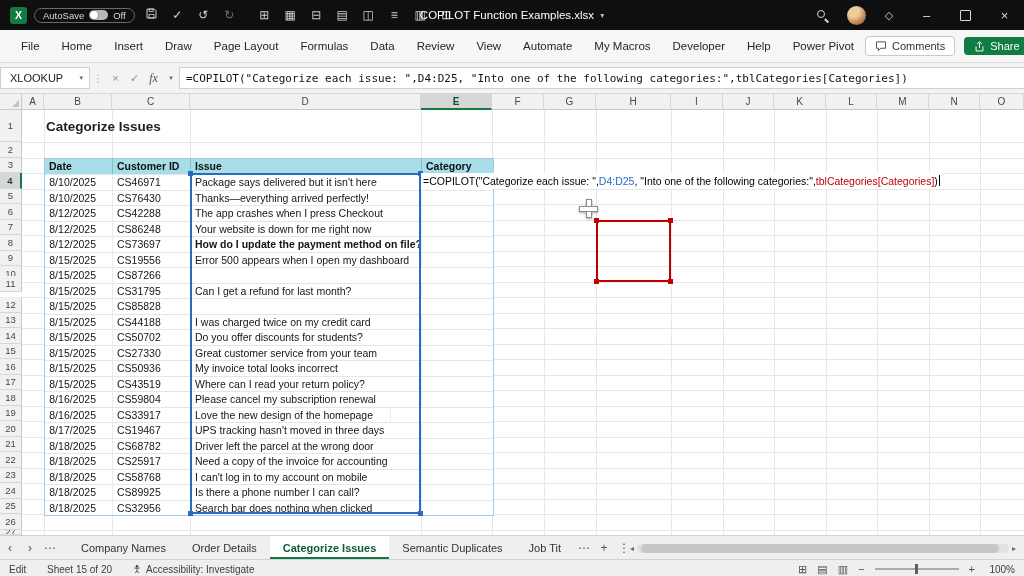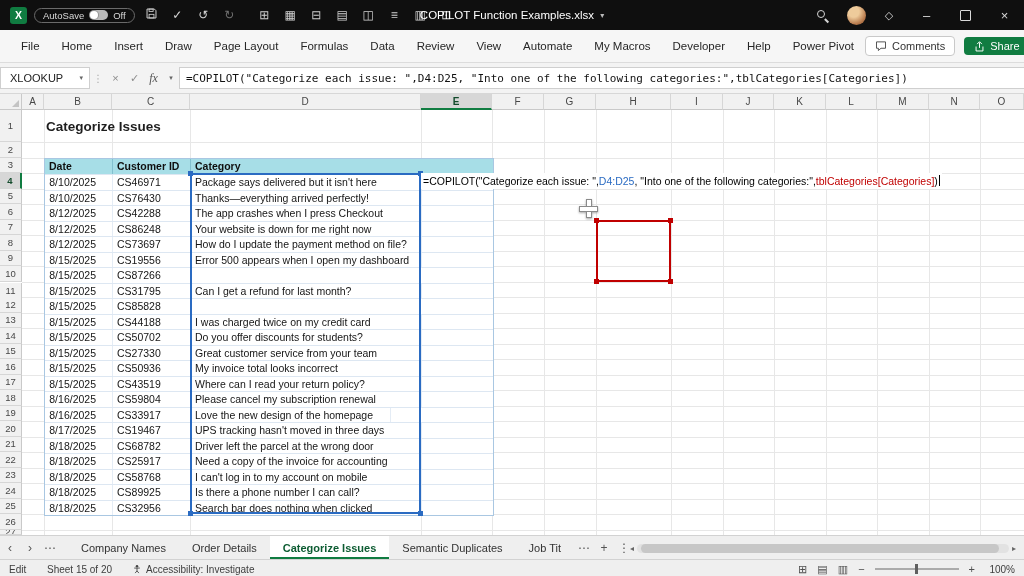--- a/index.html
+++ b/index.html
@@ -249,20 +249,21 @@
       <div class="g-hline" style="top: 373.5px;"></div>
       <div class="g-hline" style="top: 389px;"></div>
       <div class="g-hline" style="top: 404.5px;"></div>
       <div class="g-hline" style="top: 420px;"></div>
       <div class="g-hline" style="top: 435.5px;"></div>
       <div class="g-title" style="left: 46px; top: 16px; height: 32px;">Categorize Issues</div>
       <div class="g-table" style="left: 44px; top: 63.5px; width: 448px; height: 356.5px;">
         <div class="t-hrow">
           <div class="t-hcell" style="width: 68px;">Date</div>
           <div class="t-hcell" style="width: 78px;">Customer ID</div>
+          <div class="t-hcell" style="width: 231px;">Issue</div>
           <div class="t-hcell" style="width: 71px;">Category</div>
         </div>
         <div class="t-row">
           <div class="t-cell date" style="width: 68px;">8/10/2025</div>
           <div class="t-cell" style="width: 78px;">CS46971</div>
           <div class="t-cell" style="width: 231px;">Package says delivered but it isn't here</div>
           <div class="t-cell" style="width: 71px;"></div>
         </div>
         <div class="t-row">
           <div class="t-cell date" style="width: 68px;">8/10/2025</div>
@@ -278,21 +279,21 @@
         </div>
         <div class="t-row">
           <div class="t-cell date" style="width: 68px;">8/12/2025</div>
           <div class="t-cell" style="width: 78px;">CS86248</div>
           <div class="t-cell" style="width: 231px;">Your website is down for me right now</div>
           <div class="t-cell" style="width: 71px;"></div>
         </div>
         <div class="t-row">
           <div class="t-cell date" style="width: 68px;">8/12/2025</div>
           <div class="t-cell" style="width: 78px;">CS73697</div>
-          <div class="t-cell" style="width: 231px;">How do I update the payment method on file?</div>
+          <div class="t-cell" style="width: 231px; font-weight: bold;">How do I update the payment method on file?</div>
           <div class="t-cell" style="width: 71px;"></div>
         </div>
         <div class="t-row">
           <div class="t-cell date" style="width: 68px;">8/15/2025</div>
           <div class="t-cell" style="width: 78px;">CS19556</div>
           <div class="t-cell" style="width: 231px;">Error 500 appears when I open my dashboard</div>
           <div class="t-cell" style="width: 71px;"></div>
         </div>
         <div class="t-row">
           <div class="t-cell date" style="width: 68px;">8/15/2025</div>
@@ -425,21 +426,21 @@
       <div class="g-rowhdr" style="top: 16px; height: 32px;">1</div>
       <div class="g-rowhdr" style="top: 48px; height: 15.5px;">2</div>
       <div class="g-rowhdr" style="top: 63.5px; height: 15.5px;">3</div>
       <div class="g-rowhdr sel" style="top: 79px; height: 15.5px;">4</div>
       <div class="g-rowhdr" style="top: 94.5px; height: 15.5px;">5</div>
       <div class="g-rowhdr" style="top: 110px; height: 15.5px;">6</div>
       <div class="g-rowhdr" style="top: 125.5px; height: 15.5px;">7</div>
       <div class="g-rowhdr" style="top: 141px; height: 15.5px;">8</div>
       <div class="g-rowhdr" style="top: 156.5px; height: 15.5px;">9</div>
       <div class="g-rowhdr" style="top: 172px; height: 15.5px;">10</div>
-      <div class="g-rowhdr" style="top: 189px; height: 15.5px;">11</div>
+      <div class="g-rowhdr" style="top: 182px; height: 15.5px;">11</div>
       <div class="g-rowhdr" style="top: 203px; height: 15.5px;">12</div>
       <div class="g-rowhdr" style="top: 218.5px; height: 15.5px;">13</div>
       <div class="g-rowhdr" style="top: 234px; height: 15.5px;">14</div>
       <div class="g-rowhdr" style="top: 249.5px; height: 15.5px;">15</div>
       <div class="g-rowhdr" style="top: 265px; height: 15.5px;">16</div>
       <div class="g-rowhdr" style="top: 280.5px; height: 15.5px;">17</div>
       <div class="g-rowhdr" style="top: 296px; height: 15.5px;">18</div>
       <div class="g-rowhdr" style="top: 311.5px; height: 15.5px;">19</div>
       <div class="g-rowhdr" style="top: 327px; height: 15.5px;">20</div>
       <div class="g-rowhdr" style="top: 342.5px; height: 15.5px;">21</div>

